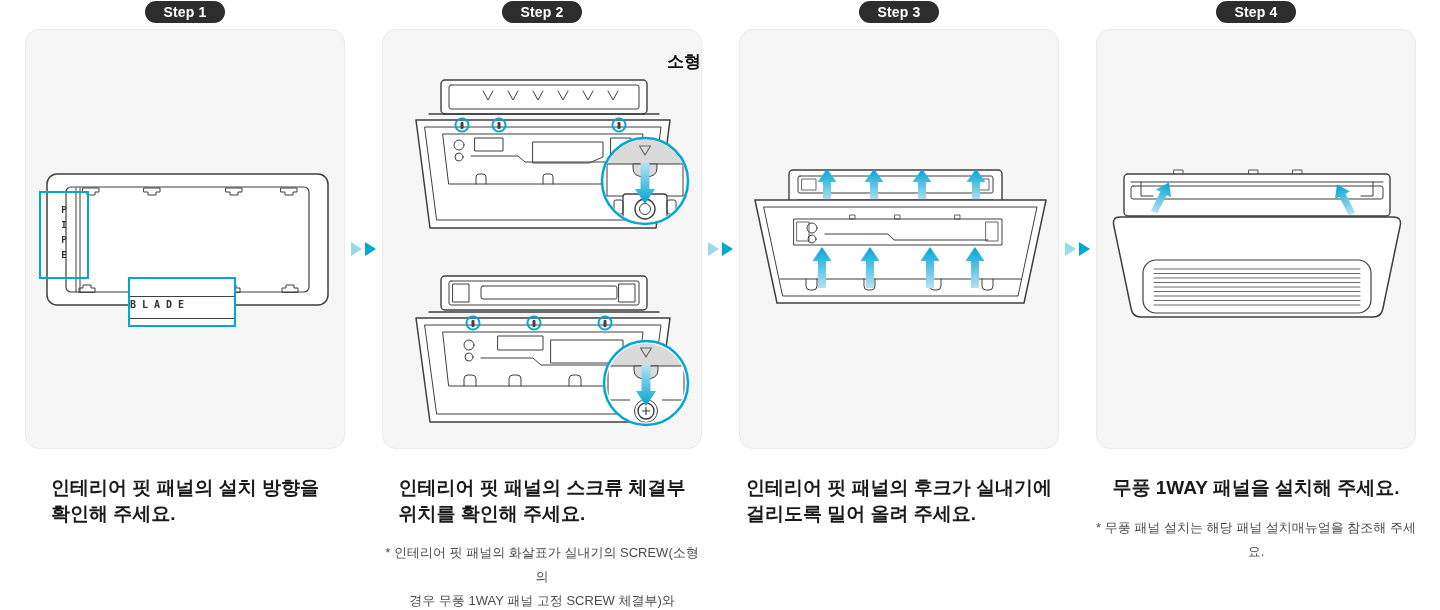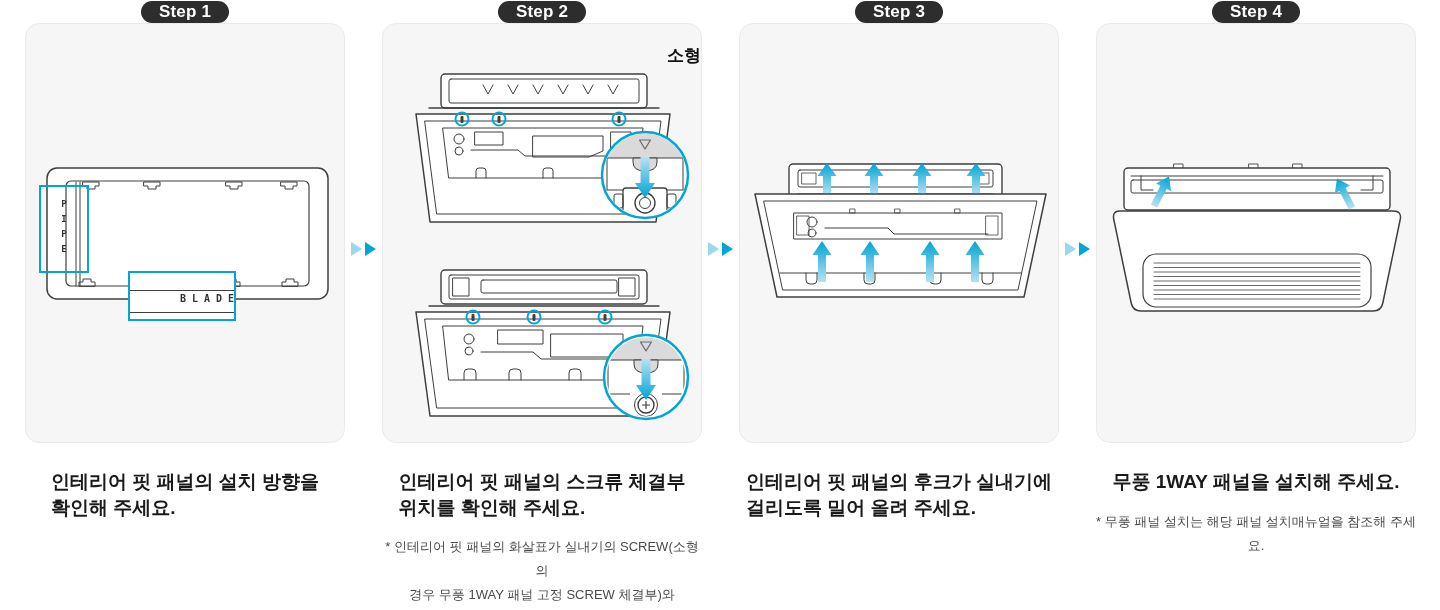--- a/index.html
+++ b/index.html
@@ -4,42 +4,42 @@
 <style>
   :root{
     --accent:#00a7d4; --accent-light:#9bd8ee; --badge-bg:#2d2d2d;
     --card-bg:#f6f6f6; --line:#3f3f3f;
   }
   *{box-sizing:border-box;margin:0;padding:0}
   html,body{width:1440px;height:610px;overflow:hidden;background:#fff;
     font-family:"Liberation Sans","DejaVu Sans",sans-serif;}
   .guide{display:flex;align-items:flex-start;padding:1px 0 0 25px;}
   .col{width:320px;flex:0 0 auto;display:flex;flex-direction:column;align-items:center;}
-  .badge{background:var(--badge-bg);color:#fff;font-size:17px;font-weight:700;
-    line-height:22px;padding:0 18px;border-radius:12px;margin-bottom:0;letter-spacing:.2px;text-align:right;}
+  .badge{background:var(--badge-bg);color:#fff;font-size:14px;font-weight:700;
+    line-height:22px;padding:0 18px;border-radius:12px;margin-bottom:6px;letter-spacing:.2px;text-align:right;}
   .card{position:relative;width:320px;height:420px;background:var(--card-bg);
     border:1px solid #eaeaea;border-radius:14px;overflow:hidden;}
   .card>svg{position:absolute;left:0;top:0}
   .sep{width:37px;flex:0 0 auto;display:flex;justify-content:center;}
   .sep svg{margin-top:240px}
   .tri1{fill:var(--accent-light)} .tri2{fill:var(--accent)}
   .title{margin-top:26px;font-size:19px;font-weight:700;color:#1a1a1a;
     line-height:25.5px;text-align:left;white-space:pre-line;}
   .note{margin-top:15px;font-size:13px;color:#4a4a4a;line-height:24px;
     text-align:center;white-space:pre-line;}
   .ill-label{position:absolute;left:0;width:100%;text-align:right;
     font-size:17px;font-weight:700;color:#111;}
   .pipe-box{position:absolute;left:13px;top:161px;width:50px;height:88px;
     border:2px solid var(--accent);display:flex;align-items:center;justify-content:center;}
   .pipe-text{writing-mode:vertical-rl;text-orientation:upright;font-size:9px;font-weight:700;
     letter-spacing:5px;color:#333;font-family:"DejaVu Sans Mono",monospace;}
   .blade-box{position:absolute;left:102px;top:247px;width:108px;height:50px;
     border:2px solid var(--accent);background:#fff;}
   .blade-line{position:absolute;left:0;right:0;height:0;border-top:1.5px solid var(--line);}
-  .blade-text{position:absolute;left:0;right:-6px;top:20px;text-align:right;font-size:10px;
+  .blade-text{position:absolute;left:0;right:-6px;top:20px;text-align:left;font-size:10px;
     font-weight:700;letter-spacing:6px;color:#333;font-family:"DejaVu Sans Mono",monospace;}
   svg .ln{stroke:var(--line);fill:none}
   svg .lnf{stroke:var(--line);fill:#fff}
   svg .cy{stroke:var(--accent);fill:none}
 </style>
 </head>
 <body>
 
 <svg width="0" height="0" style="position:absolute" aria-hidden="true">
   <defs>

